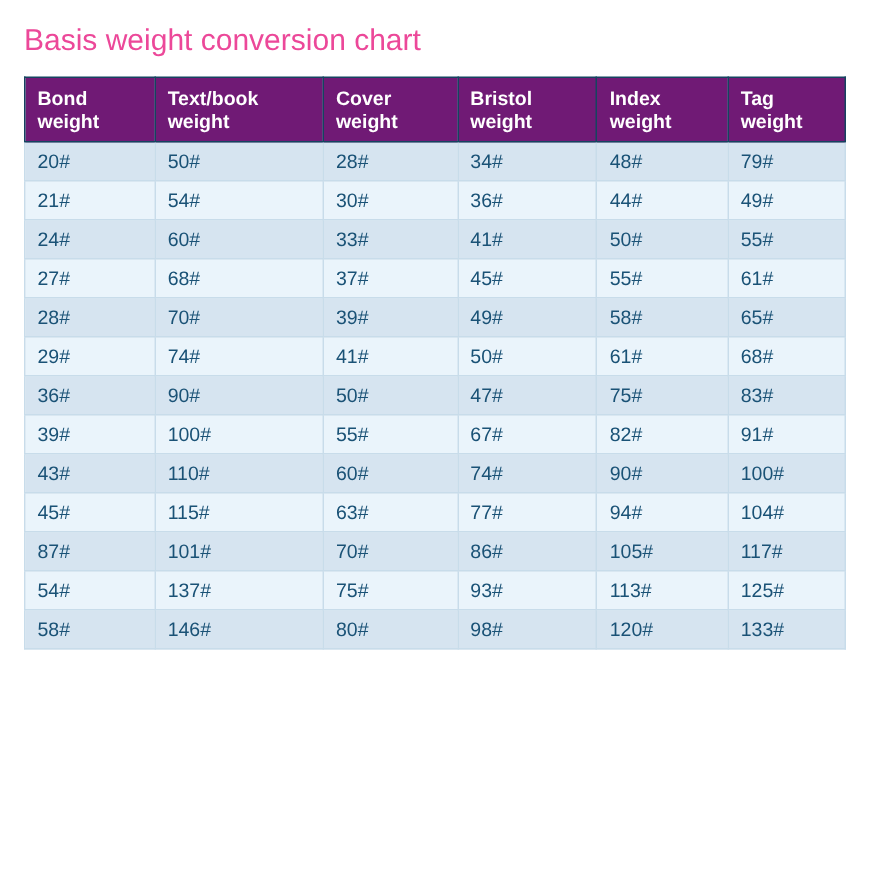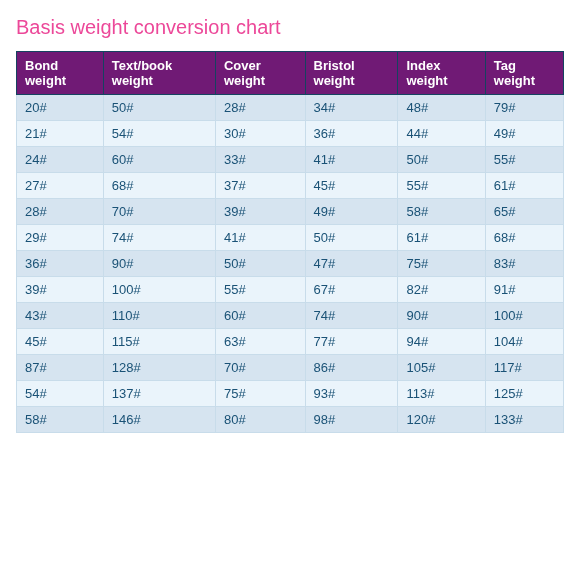--- a/index.html
+++ b/index.html
@@ -134,21 +134,21 @@
       <tr>
         <td>45#</td>
         <td>115#</td>
         <td>63#</td>
         <td>77#</td>
         <td>94#</td>
         <td>104#</td>
       </tr>
       <tr>
         <td>87#</td>
-        <td>128#</td>
+        <td>101#</td>
         <td>70#</td>
         <td>86#</td>
         <td>105#</td>
         <td>117#</td>
       </tr>
       <tr>
         <td>54#</td>
         <td>137#</td>
         <td>75#</td>
         <td>93#</td>

